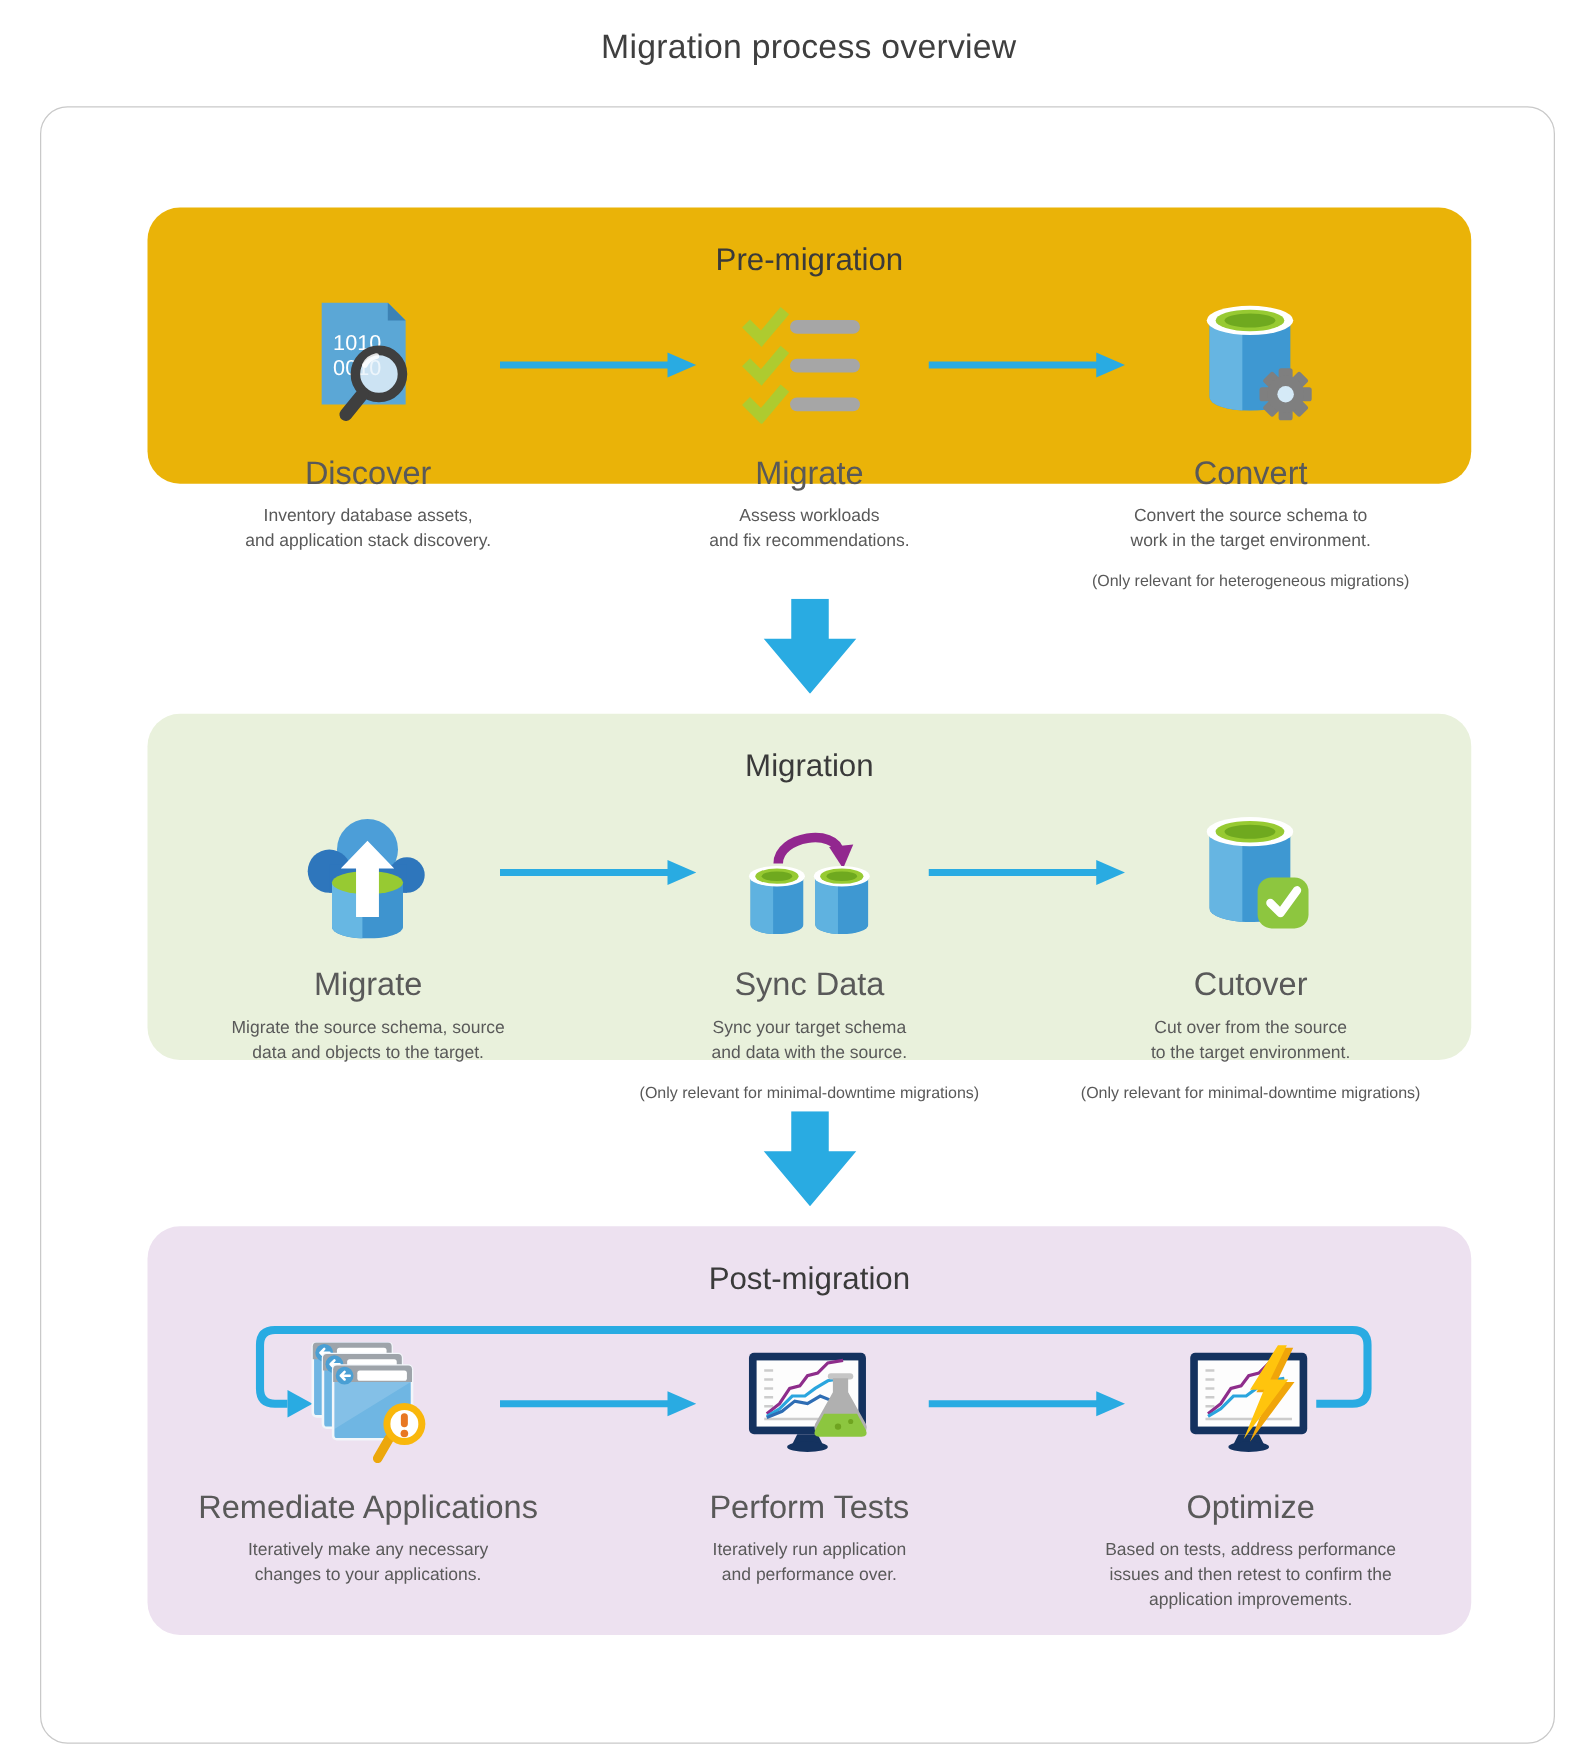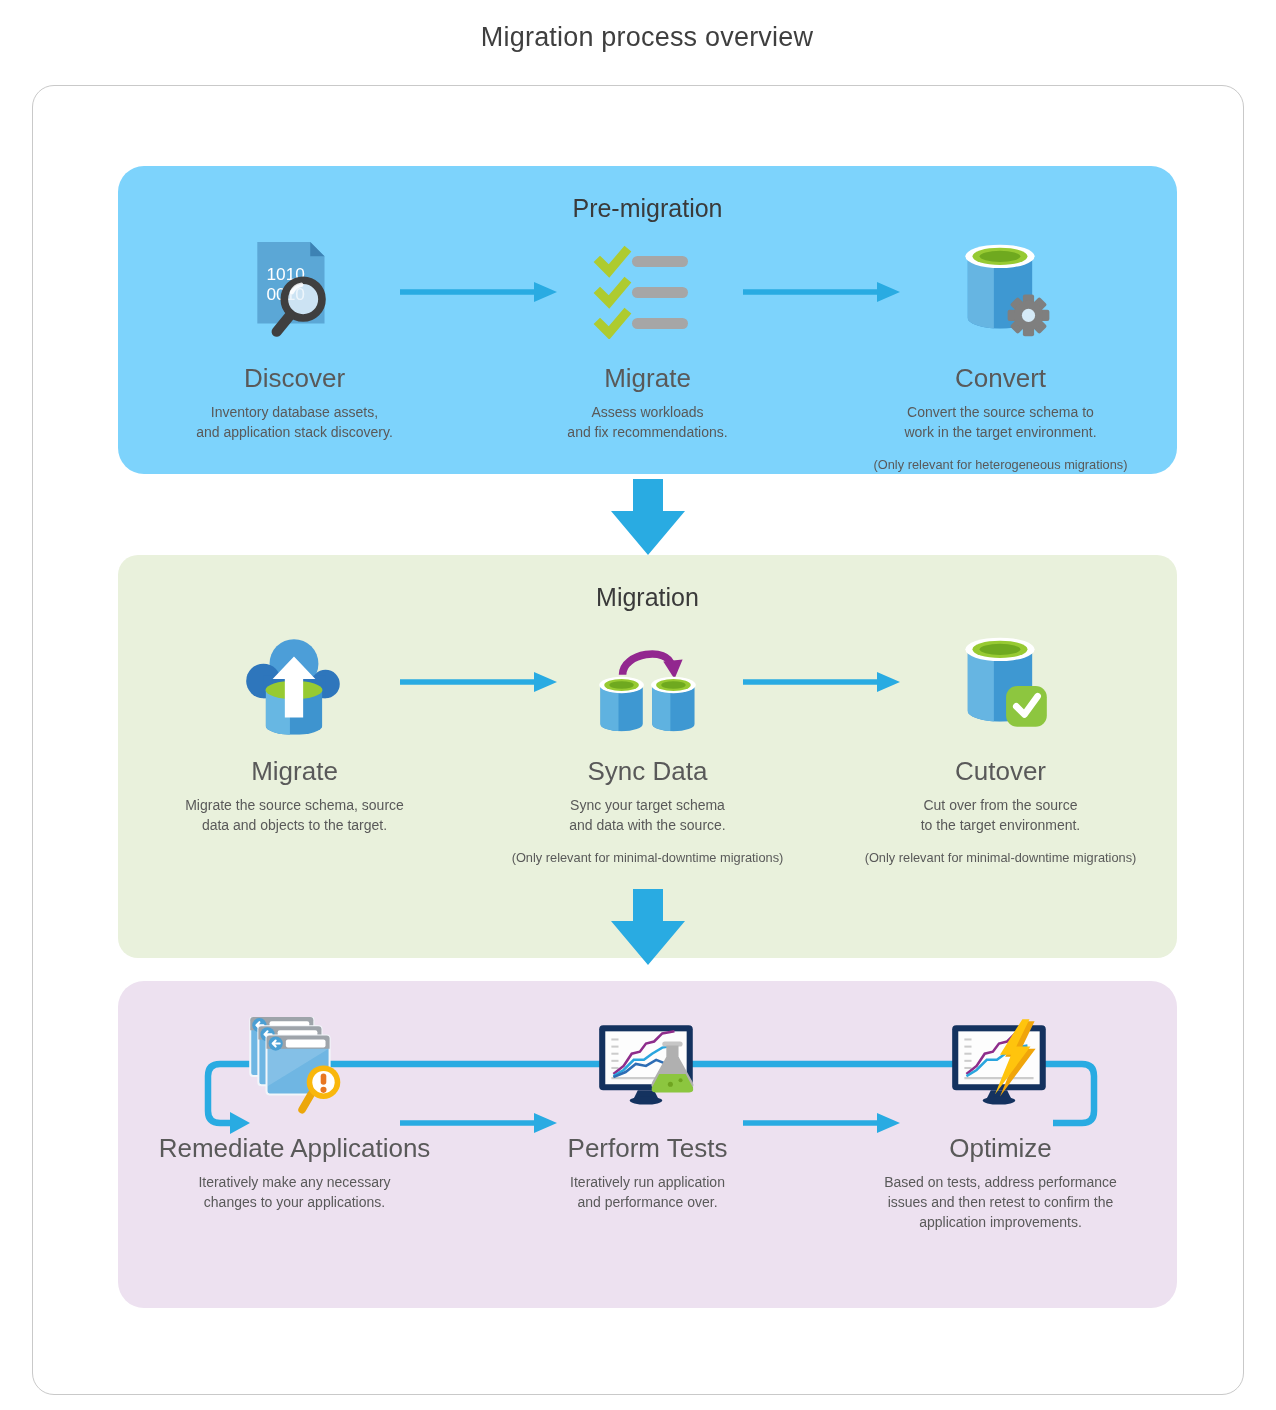--- a/index.html
+++ b/index.html
@@ -2,22 +2,22 @@
 <html><head>
 <meta charset="utf-8">
 <style>
   html,body{margin:0;padding:0;background:#ffffff;width:1276px;height:1410px;
     font-family:"Liberation Sans",sans-serif;overflow:hidden;position:relative;}
   .page-title{position:absolute;left:0;top:22px;width:1294px;text-align:center;
     font-size:27px;color:#3f3f3f;font-weight:400;letter-spacing:.2px;}
   .canvas{position:absolute;left:32px;top:85px;width:1210px;height:1308px;
     background:#fff;border:1px solid #c9c9c9;border-radius:22px;}
   .section{position:absolute;left:85px;width:1059px;border-radius:26px;}
-  .section-pre{top:80px;height:308px;background:#7dd3fc;}
-  .section-mig{top:469px;height:403px;background:#e9f1dc;border-radius:20px;}
+  .section-pre{top:80px;height:221px;background:#eab308;}
+  .section-mig{top:485px;height:277px;background:#e9f1dc;}
   .section-post{top:895px;height:327px;background:#ede1f0;}
   .section-title{text-align:center;margin:0;padding-top:28px;font-size:25px;
     font-weight:400;color:#3a3a3a;}
   .steps{display:flex;margin-top:8px;position:relative;z-index:2;}
   .section-mig .steps{margin-top:12px;}
   .section-post .steps{margin-top:36px;}
   .step{flex:1;display:flex;flex-direction:column;align-items:center;text-align:center;}
   .icon-wrap{height:122px;display:flex;align-items:center;justify-content:flex-end;}
   .section-post .icon-wrap{height:106px;}
   .step-name{font-size:26px;color:#595959;margin-top:10px;}
@@ -235,20 +235,21 @@
         <div class="step-note">(Only relevant for minimal-downtime migrations)</div>
       </div>
     </div>
   </div>
 
   <svg class="down-arrow" style="left:570px;top:803px" viewBox="0 0 90 76">
     <polygon points="30,0 60,0 60,32 82,32 45,76 8,32 30,32" fill="#29ABE2"></polygon>
   </svg>
 
   <div class="section section-post">
+    <div class="section-title">Post-migration</div>
 
     <svg class="loop-arrow" viewBox="0 0 900 85">
       <path d="M850,67 H879 Q891,67 891,55 V20 Q891,8 879,8 H17 Q5,8 5,20 V55 Q5,67 17,67 H27" stroke="#29ABE2" stroke-width="6.5" fill="none"></path>
       <polygon points="27,56 47,67 27,78" fill="#29ABE2"></polygon>
     </svg>
 
     <svg class="h-arrow" style="left:280px;top:129px" viewBox="0 0 160 26">
       <line x1="2" y1="13" x2="138" y2="13" stroke="#29ABE2" stroke-width="5.5"></line>
       <polygon points="136,3 159,13 136,23" fill="#29ABE2"></polygon>
     </svg>

